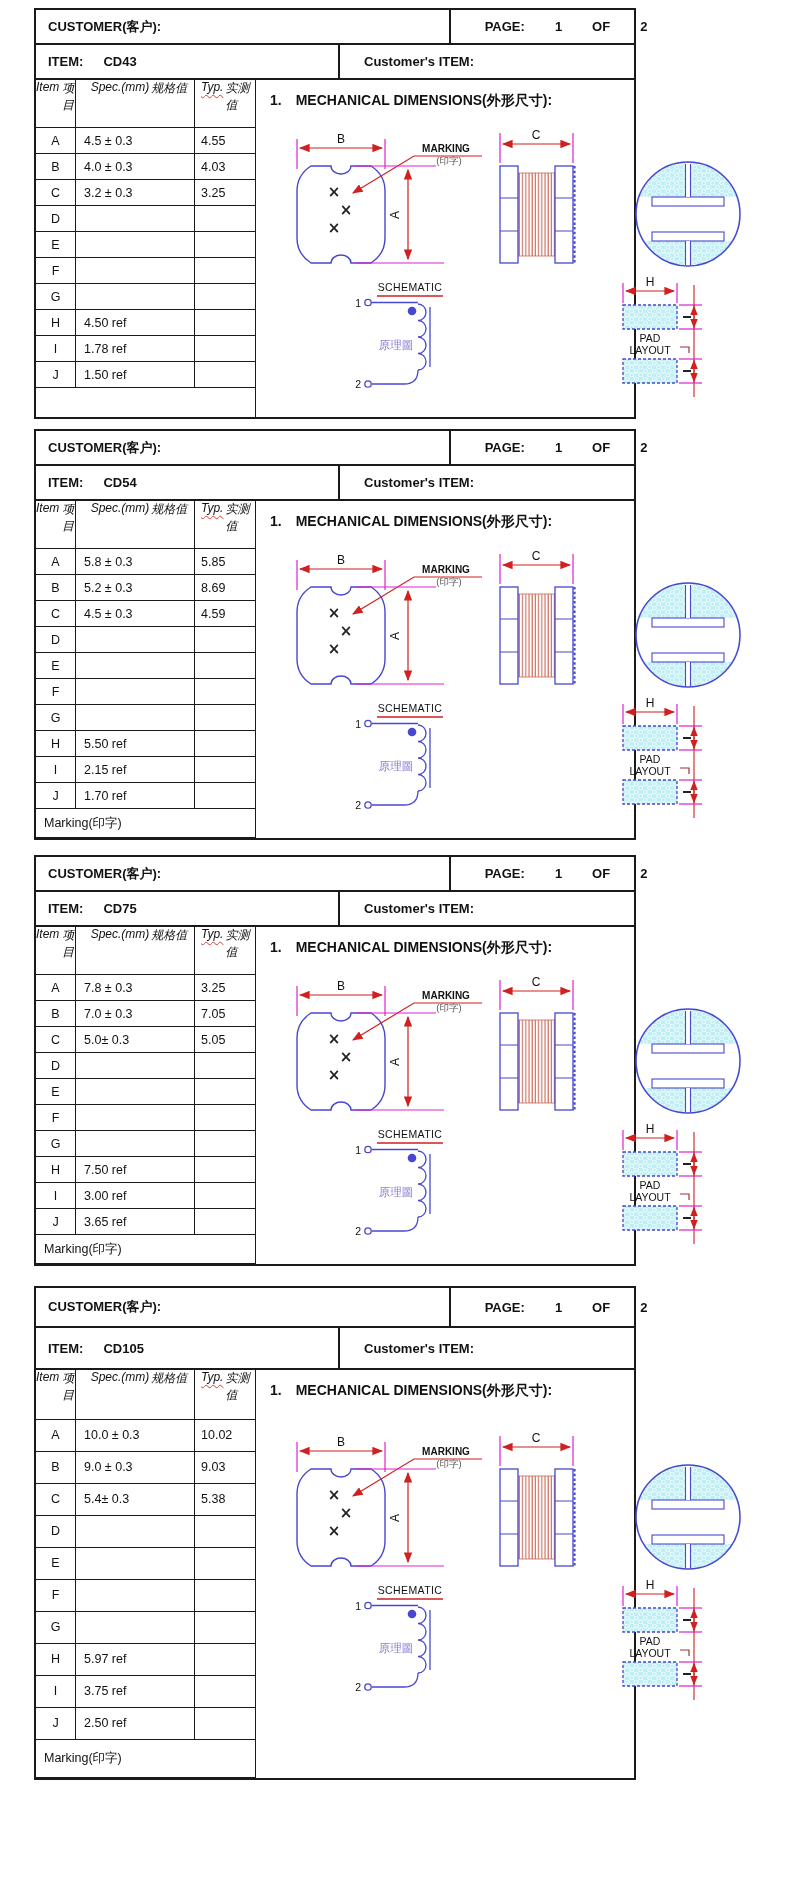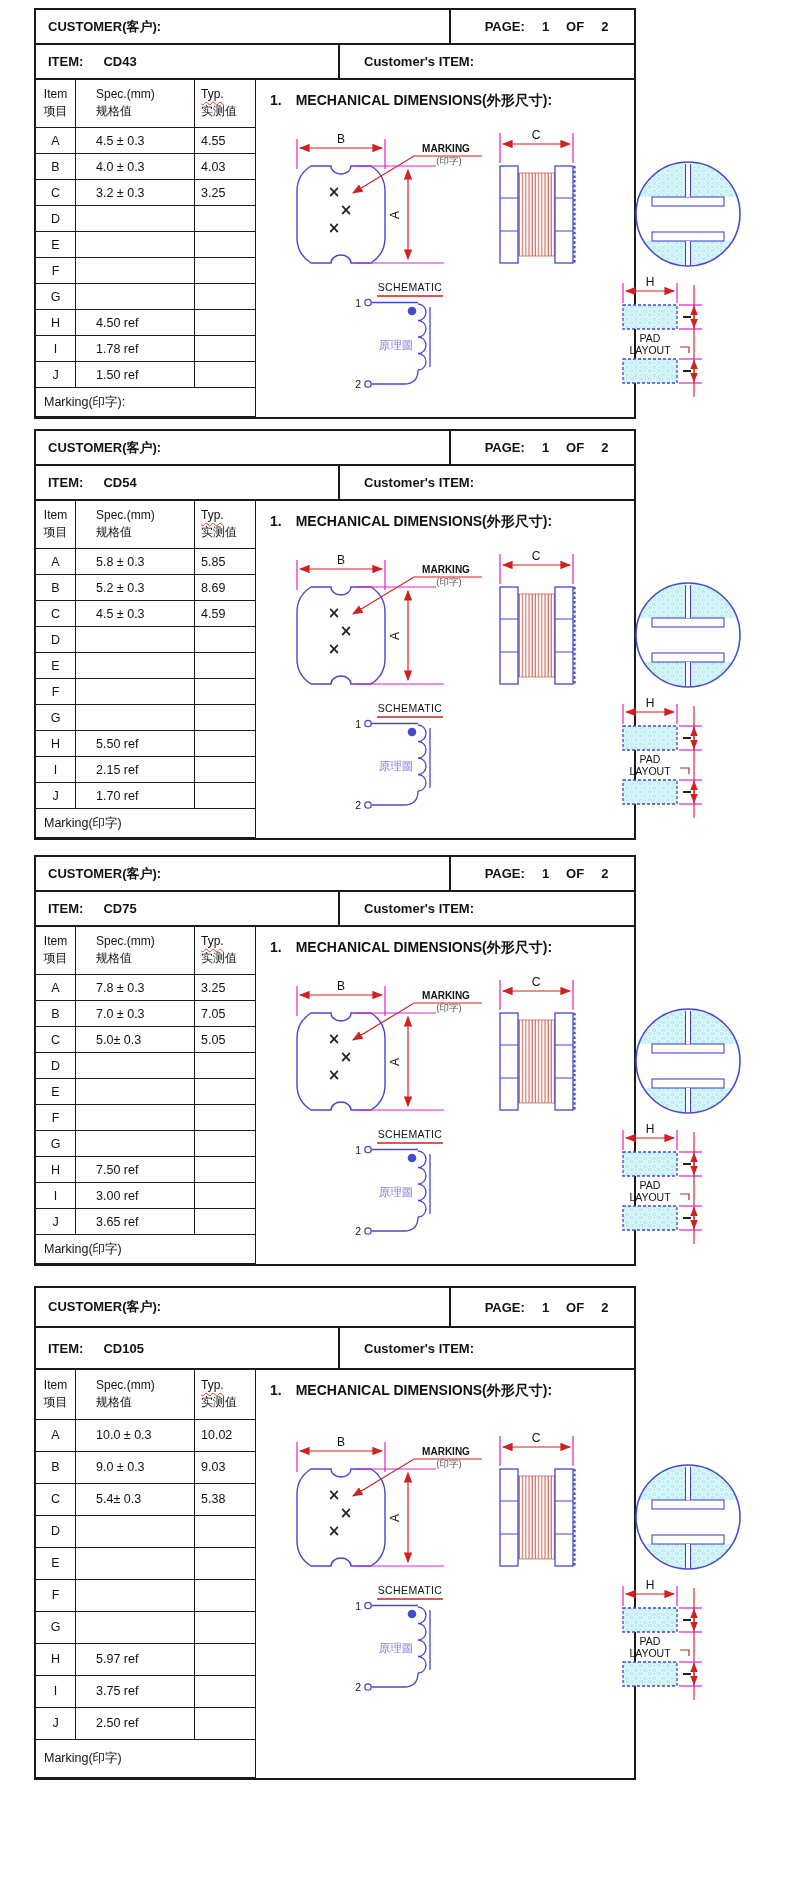--- a/index.html
+++ b/index.html
@@ -13,33 +13,33 @@
   }
   .sec-0{margin-top:8px}.sec-1{margin-top:10px}.sec-2{margin-top:15px}.sec-3{margin-top:20px}
 
   .hdr-row{display:flex;border-bottom:2px solid #1a1a1a;align-items:stretch;}
   .row-customer{height:33px}
   .row-item{height:33px}
   .tall .row-customer{height:38px}
   .tall .row-item{height:40px}
   .hcell{display:flex;align-items:center;font-weight:bold;font-size:13px;}
   .cell-customer{flex:0 0 67%;border-right:2px solid #1a1a1a;padding-left:12px;}
-  .cell-page{flex:1;padding-left:34px;gap:17px;}
+  .cell-page{flex:1;padding-left:34px;gap:30px;}
   .cell-item{flex:0 0 48.5%;border-right:2px solid #1a1a1a;padding-left:12px;gap:20px;}
   .cell-custitem{flex:1;padding-left:24px;}
 
   .sec-body{display:flex;height:337px;}
   .tall .sec-body{height:408px;}
 
   .spec-table{width:220px;flex:0 0 220px;border-right:1.5px solid #1a1a1a;display:flex;flex-direction:column;box-sizing:border-box;}
   .t-head{display:flex;height:47px;border-bottom:1px solid #1a1a1a;font-size:12px;}
   .tall .t-head{height:50px;}
-  .hc{display:flex;flex-direction:column;justify-content:center;gap:2px;box-sizing:border-box;}
+  .hc{display:flex;flex-direction:row;justify-content:center;gap:2px;box-sizing:border-box;font-style:italic;}
   .c-item{width:40px;flex:0 0 40px;border-right:1px solid #1a1a1a;text-align:center;box-sizing:border-box;}
-  .c-spec{flex:1;border-right:1px solid #1a1a1a;padding-left:8px;box-sizing:border-box;margin-left:12px;}
+  .c-spec{flex:1;border-right:1px solid #1a1a1a;padding-left:8px;box-sizing:border-box;}
   .c-typ{width:60px;flex:0 0 60px;padding-left:6px;box-sizing:border-box;}
   .wavy{text-decoration:underline wavy #d04030;text-decoration-thickness:1px;text-underline-offset:3px;}
   .t-row{display:flex;height:25px;border-bottom:1px solid #1a1a1a;font-size:12.5px;}
   .tall .t-row{height:31px;}
   .t-row .t-cell{display:flex;align-items:center;}
   .t-row .c-item{justify-content:center;}
   .t-marking{height:28px;border-bottom:1px solid #1a1a1a;display:flex;align-items:center;padding-left:8px;font-size:12.5px;}
   .tall .t-marking{height:38px;}
   .t-fill{flex:1;}
 
@@ -153,23 +153,20 @@
               <div class="t-cell c-item">I</div>
               <div class="t-cell c-spec">1.78 ref</div>
               <div class="t-cell c-typ"></div>
             </div>
             <div class="t-row">
               <div class="t-cell c-item">J</div>
               <div class="t-cell c-spec">1.50 ref</div>
               <div class="t-cell c-typ"></div>
             </div>
           </div>
-        <div class="t-marking">
-          <span>Marking(印字):</span>
-        </div>
         <div class="t-fill"></div>
       </div>
 
       <div class="draw-area">
         <div class="draw-title">
           <span>1.</span>
           <span>MECHANICAL DIMENSIONS(外形尺寸):</span>
         </div>
 
         <svg class="drawing" width="497" height="292" viewBox="0 0 497 292">

